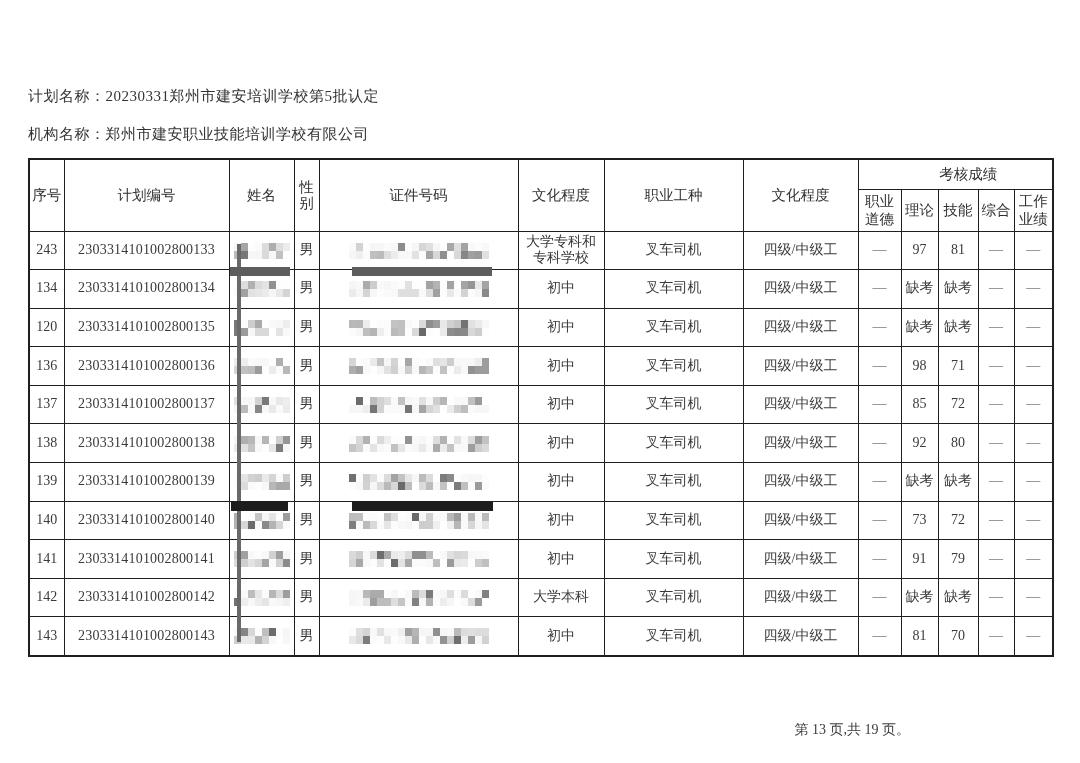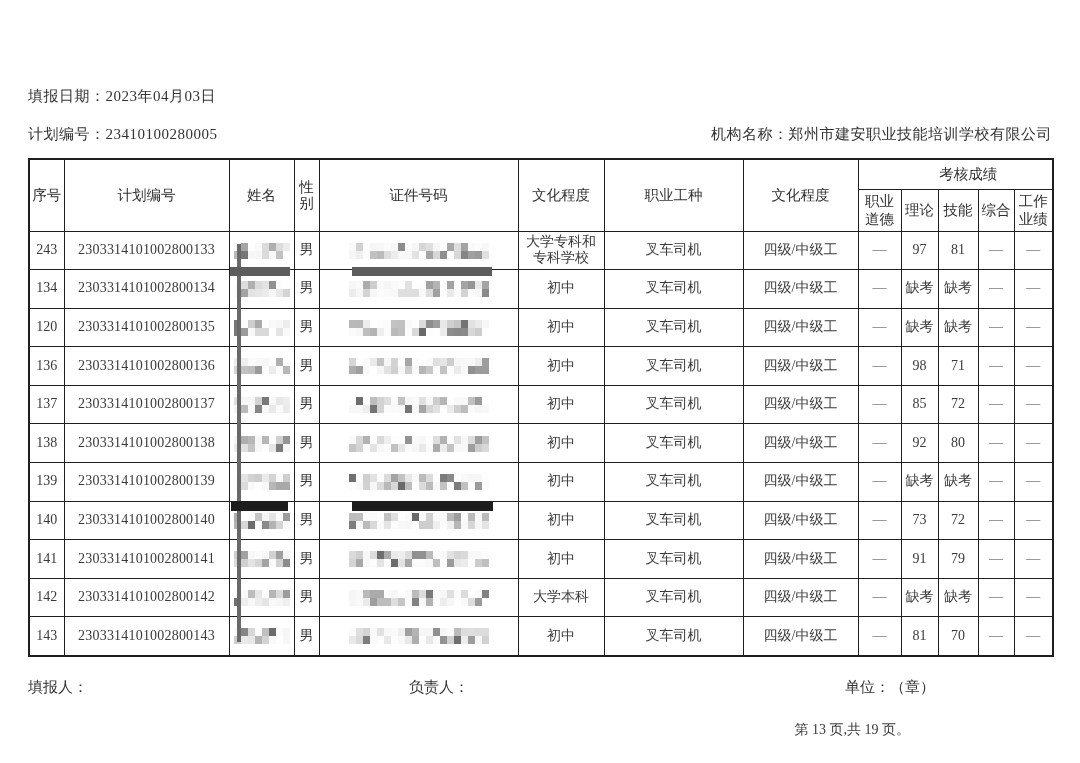--- a/index.html
+++ b/index.html
@@ -101,28 +101,25 @@
   }
 </style>
 </head>
 <body>
 
 <div class="page">
 
 
   <div class="meta-row meta-row-1">
     <div>
-      <span>填报日期：</span><span>2023年04月03日</span>
+      <span>计划名称：</span><span>20230331郑州市建安培训学校第5批认定</span>
     </div>
   </div>
 
   <div class="meta-row meta-row-2">
-    <div>
-      <span>计划编号：</span><span>23410100280005</span>
-    </div>
     <div>
       <span>机构名称：</span><span>郑州市建安职业技能培训学校有限公司</span>
     </div>
   </div>
 
   <div class="table-wrap">
     <table>
       <colgroup>
         <col style="width:35px">
           <col style="width:165px">
@@ -966,21 +963,16 @@
         </tbody>
     </table>
 
     <div class="redact-bar bar-vert" style="left:209px; top:86px;  width:4px;  height:398px;"></div>
     <div class="redact-bar bar-gray" style="left:202px; top:109px; width:60px; height:9px;"></div>
     <div class="redact-bar bar-gray" style="left:324px; top:109px; width:140px; height:9px;"></div>
     <div class="redact-bar bar-black" style="left:203px; top:343px; width:57px; height:10px;"></div>
     <div class="redact-bar bar-black" style="left:324px; top:343px; width:141px; height:10px;"></div>
   </div>
 
-  <div class="sign-row">
-    <span class="sign-filler">填报人：</span>
-    <span class="sign-manager">负责人：</span>
-    <span class="sign-unit">单位：（章）</span>
-  </div>
 
   <div class="page-info">第 13 页,共 19 页。</div>
 
 </div>
 
 </body></html>

